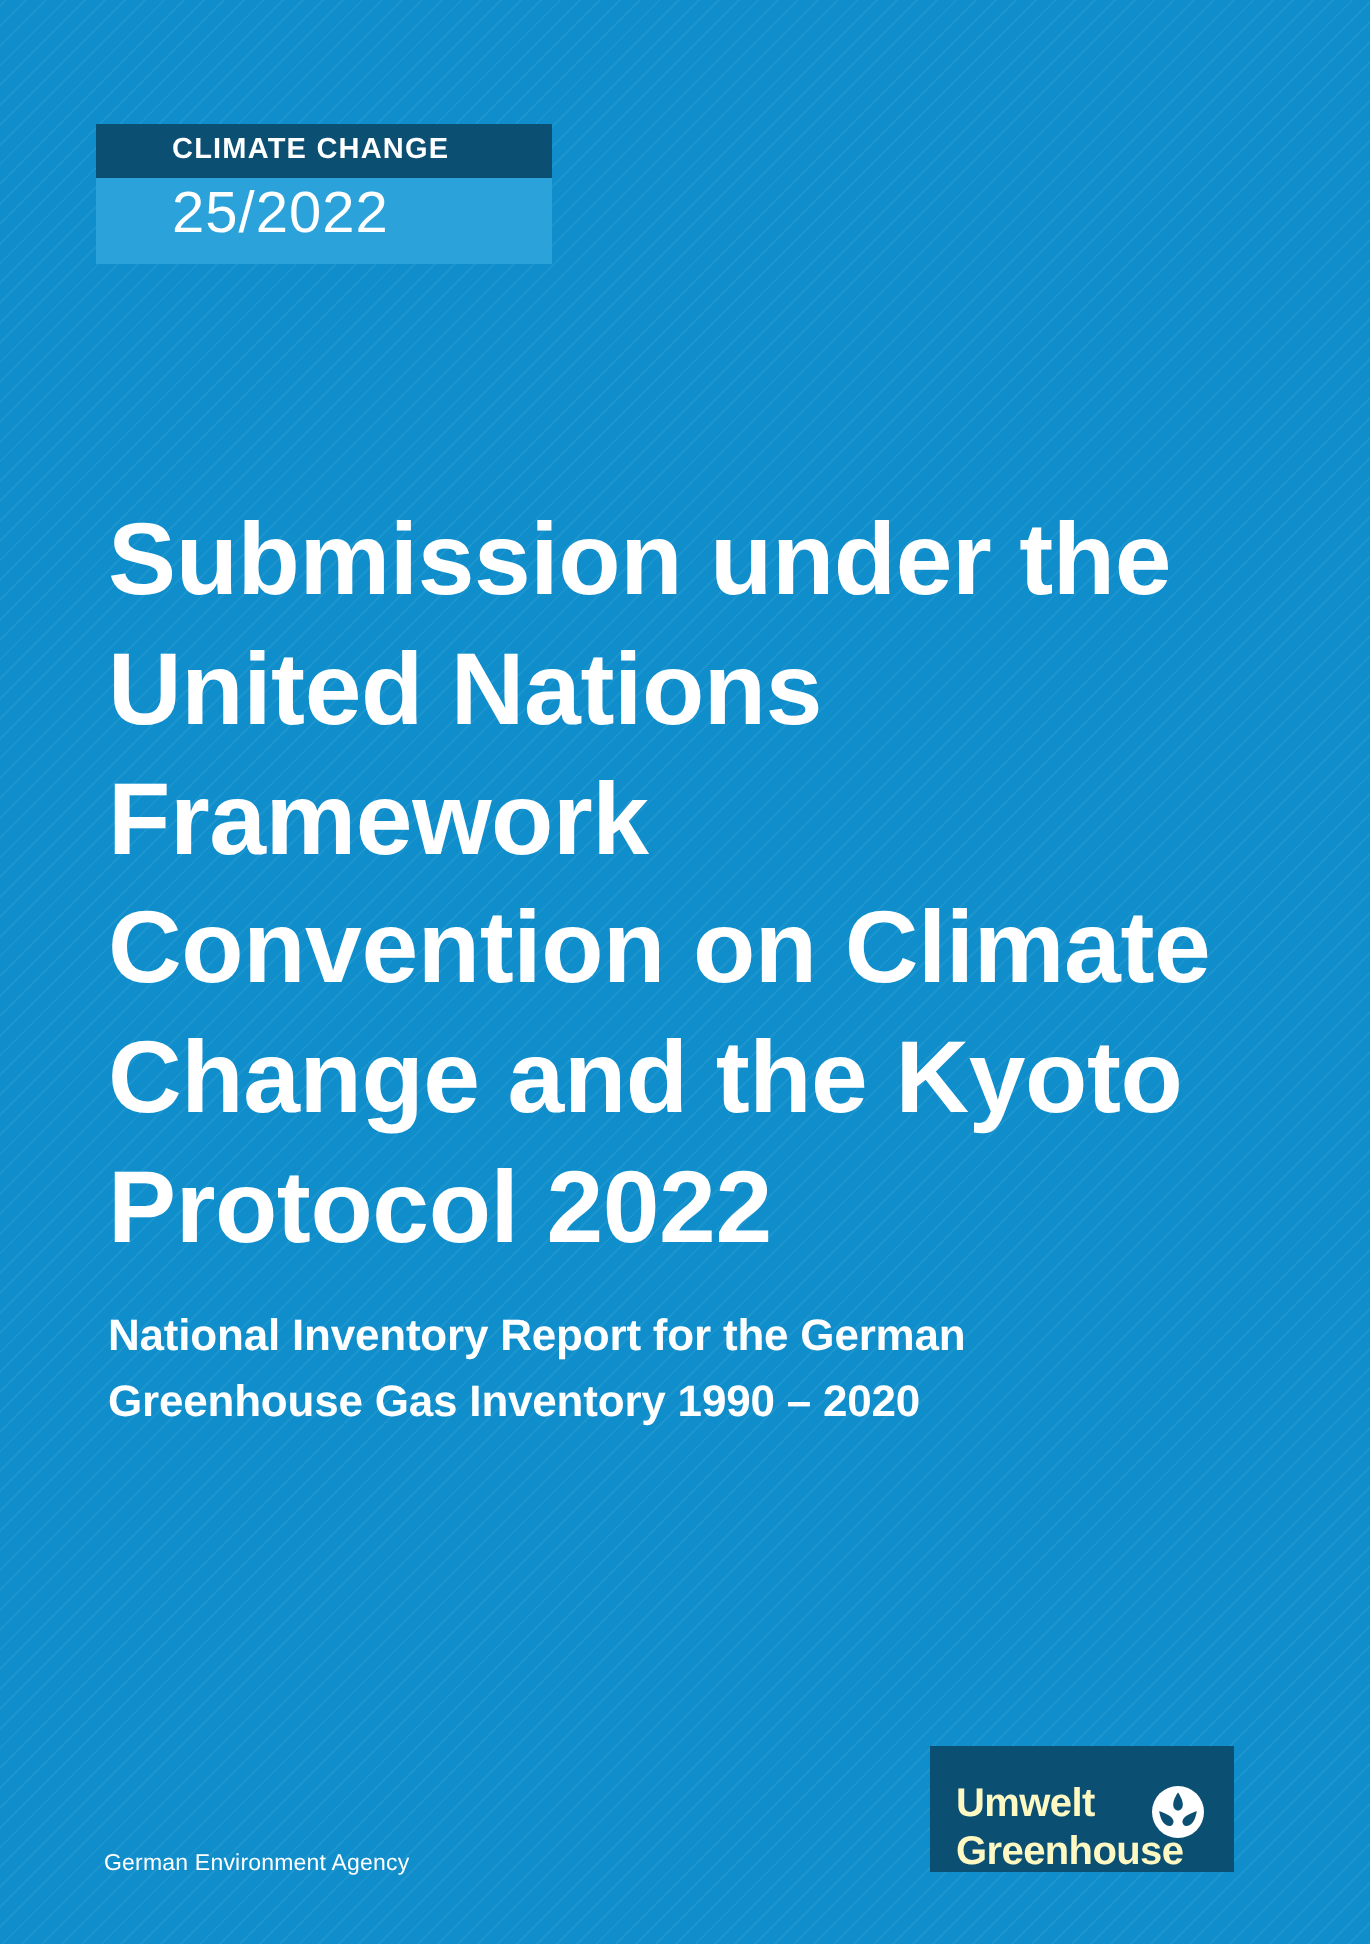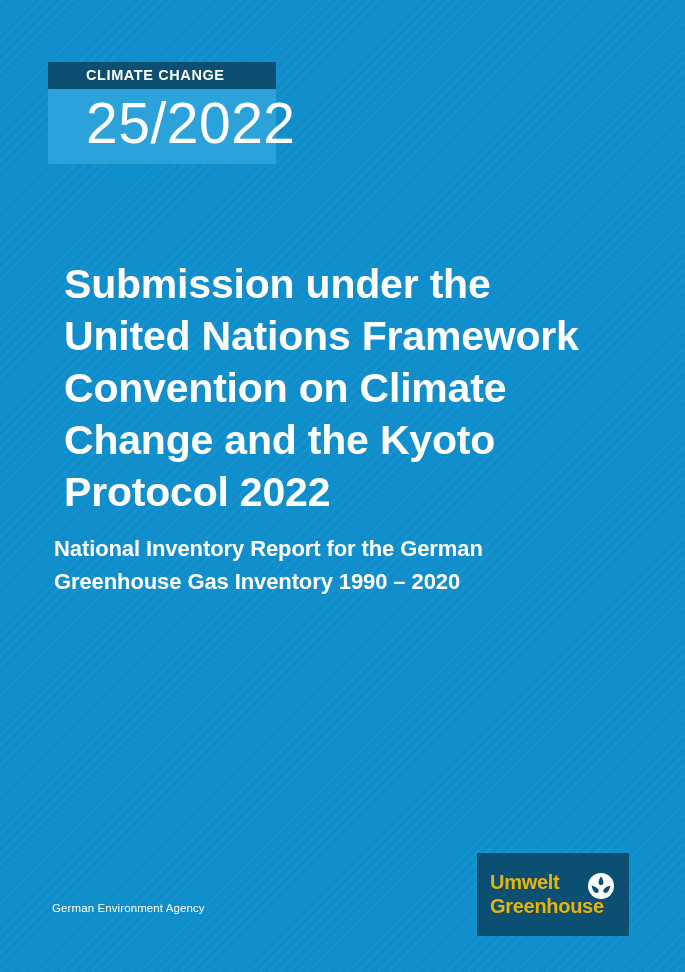--- a/index.html
+++ b/index.html
@@ -50,70 +50,70 @@
     color: #ffffff;
     font-size: 14.5px;
     font-weight: bold;
     letter-spacing: 0.6px;
     padding: 5px 0 5px 38px;
     line-height: 1.15;
   }
   .series-number {
     background: #2ba3da;
     color: #ffffff;
-    font-size: 57px;
+    font-size: 29px;
     font-weight: 400;
     letter-spacing: 0.5px;
     padding: 2px 0 8px 38px;
     line-height: 1.15;
   }
 
   
   .title-block {
     position: absolute;
     left: 54px;
     top: 248px;
     width: 560px;
   }
   .main-title {
     color: #ffffff;
-    font-size: 41px;
+    font-size: 51px;
     font-weight: bold;
     line-height: 1.27;
-    margin: 10px;
+    margin: 0;
     letter-spacing: -0.2px;
   }
   .subtitle {
     color: #ffffff;
     font-size: 22px;
     font-weight: bold;
     line-height: 1.5;
     margin: 14px 0 0 0;
     letter-spacing: -0.1px;
   }
 
   
   .agency-name {
     position: absolute;
     left: 52px;
-    bottom: 58px;
+    bottom: 34px;
     color: #ffffff;
     font-size: 11.5px;
     font-weight: 400;
     letter-spacing: 0.1px;
   }
 
   .logo {
     position: absolute;
-    right: 56px;
+    right: 68px;
     bottom: 36px;
     width: 152px;
-    height: 83px;
+    height: 63px;
     background: #0b4f73;
-    color: #eab308;
+    color: #fef9c3;
   }
   .logo-text {
     position: absolute;
     left: 13px;
     top: 17px;
     font-size: 20px;
     font-weight: bold;
     line-height: 1.22;
     letter-spacing: -0.3px;
   }

